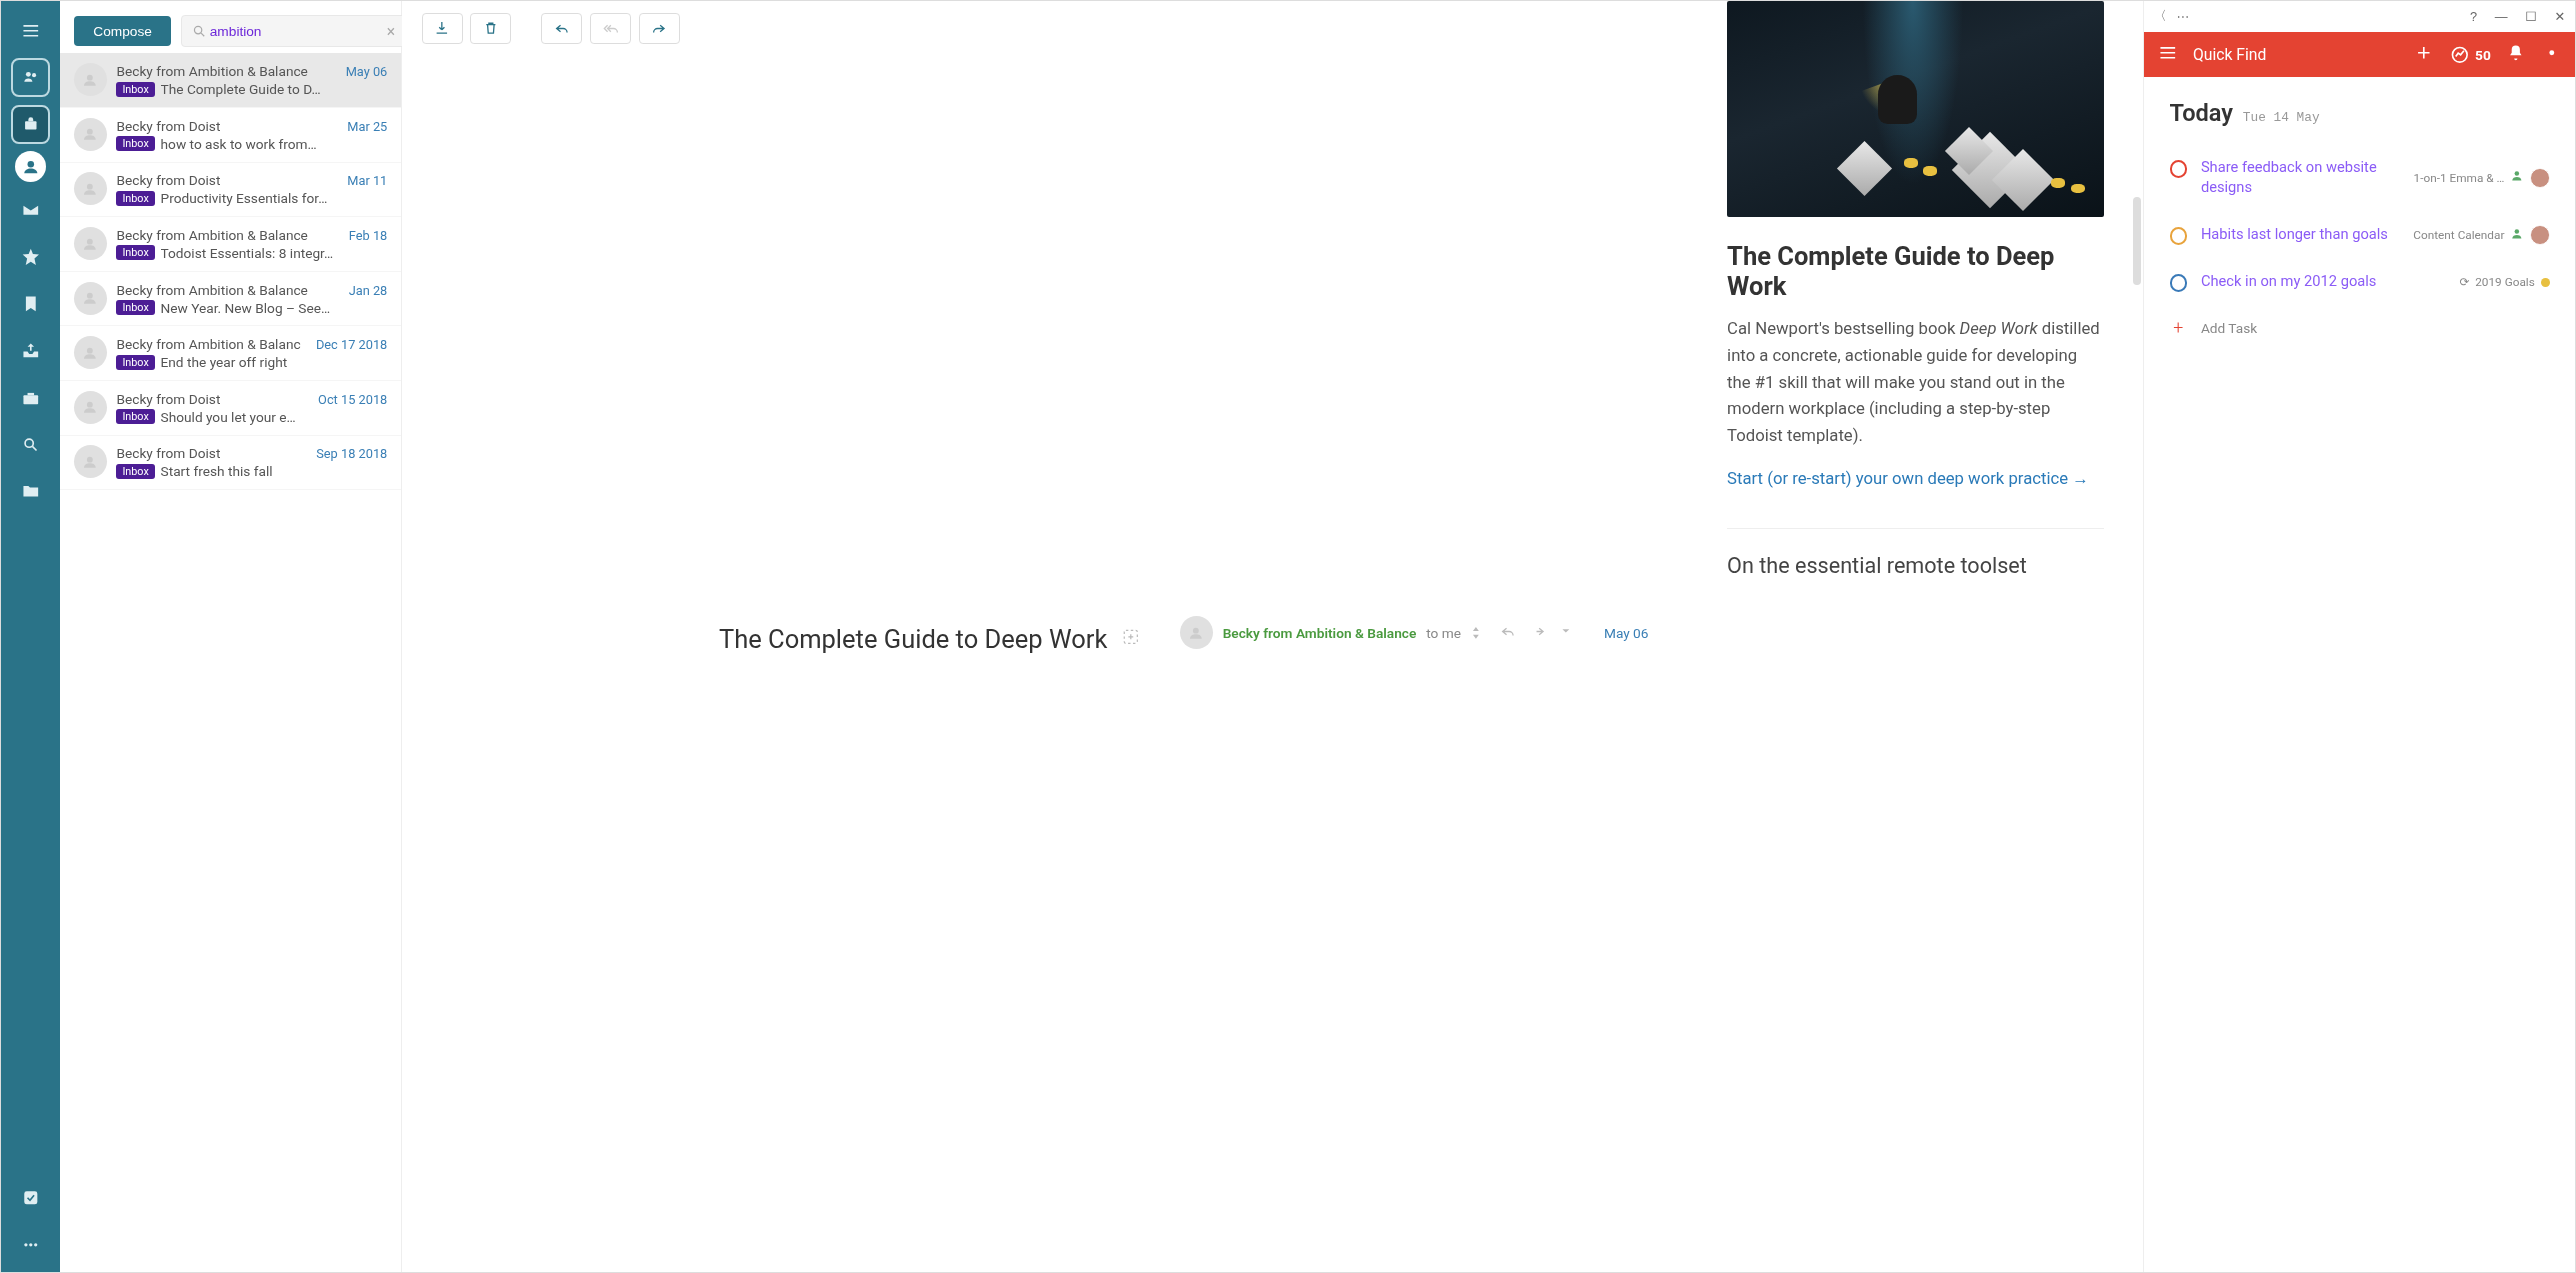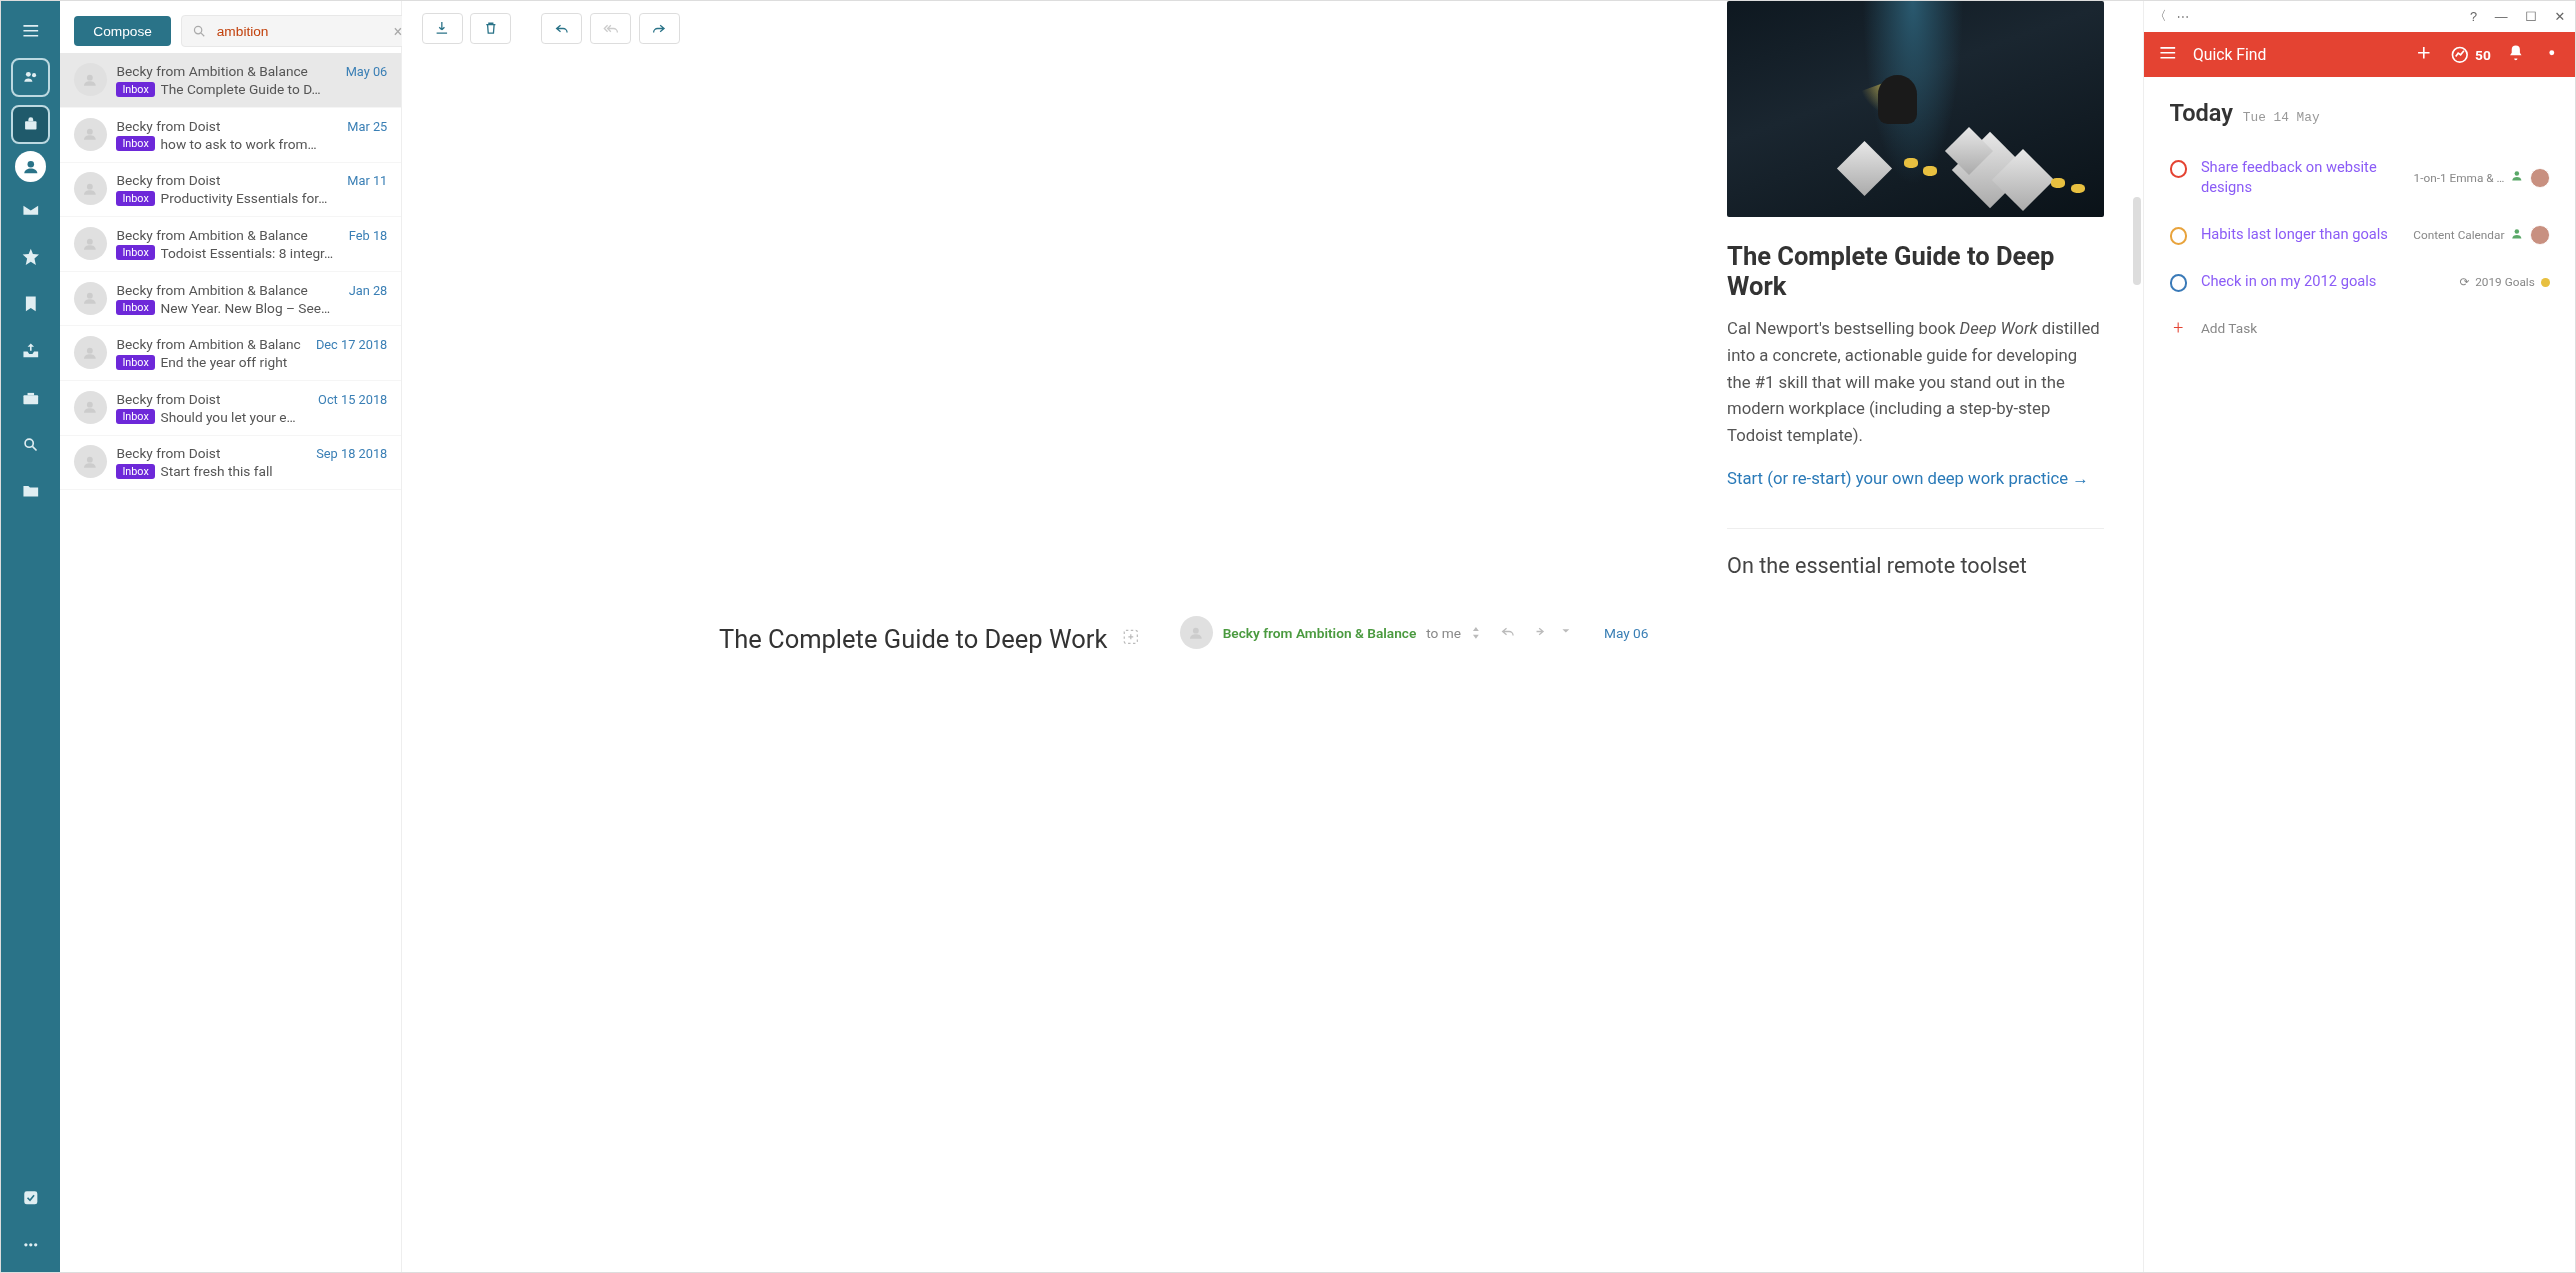--- a/index.html
+++ b/index.html
@@ -14,36 +14,36 @@
 .rail-item.circle { background: #fff; color: #2a7388; border-radius: 50%; width: 31px; height: 31px; }
 .rail-spacer { flex: 1; }
 .rail svg { width: 19.6px; height: 19.6px; fill: currentColor; }
 
 
 .list-col { width: 342px; background: #fff; border-right: 1px solid #eee; display: flex; flex-direction: column; }
 .list-head { padding: 13.7px 13.7px 5.9px; }
 .list-head-row { display: flex; align-items: center; gap: 9.8px; }
 .compose-btn { background: #2a7388; color: #fff; border: none; border-radius: 3.9px; padding: 7.9px 19.6px; font-size: 13.7px; cursor: pointer; }
 .search-box { flex: 1; display: flex; align-items: center; background: #f5f5f5; border: 1px solid #e8e8e8; border-radius: 3.9px; padding: 5.9px 9.8px; position: relative; }
-.search-box input { border: none; background: none; outline: none; flex: 1; font-size: 13.7px; color: #c2410c; margin-left: 10px; }
+.search-box input { border: none; background: none; outline: none; flex: 1; font-size: 13.7px; color: #6d28d9; margin-left: 3px; }
 .search-clear { color: #aaa; cursor: pointer; font-size: 15.7px; }
 .list-title-row { display: flex; justify-content: space-between; align-items: center; padding: 11.8px 13.7px 9.8px; }
 .list-title { color: #2a7388; font-size: 21.6px; font-weight: 400; }
 .refresh-icon { color: #2a7388; cursor: pointer; }
 
 .messages { flex: 1; overflow-y: auto; }
 .msg-row { display: flex; padding: 9.8px 13.7px; gap: 9.8px; cursor: pointer; border-bottom: 1px solid #f5f5f5; }
 .msg-row.selected { background: #e8e8e8; }
 .msg-av { width: 33px; height: 33px; border-radius: 50%; background: #e0e0e0; flex-shrink: 0; display: flex; align-items: center; justify-content: center; color: #bbb; }
 .msg-body { flex: 1; min-width: 0; }
 .msg-top { display: flex; justify-content: space-between; align-items: baseline; }
 .msg-sender { color: #555; font-size: 13.7px; white-space: nowrap; overflow: hidden; text-overflow: ellipsis; max-width: 226px; }
 .msg-date { color: #3a7fb5; font-size: 12.8px; white-space: nowrap; margin-left: 7.9px; }
 .msg-line2 { display: flex; align-items: center; gap: 5.9px; margin-top: 2px; }
-.folder-badge { background: #6d28d9; color: #fff; font-size: 10.8px; padding: 1px 5.9px; border-radius: 2.9px; }
+.folder-badge { background: #4c1d95; color: #fff; font-size: 10.8px; padding: 1px 5.9px; border-radius: 2.9px; }
 .msg-subj { color: #555; white-space: nowrap; overflow: hidden; text-overflow: ellipsis; flex: 1; }
 
 
 .read-col { flex: 1; background: #fff; display: flex; flex-direction: row; min-width: 0; }
 .read-toolbar { display: flex; gap: 7.9px; padding: 11.8px 19.6px 0; }
 .tbtn { width: 41px; height: 31px; border: 1px solid #ddd; background: #fff; border-radius: 3.9px; display: flex; align-items: center; justify-content: center; color: #2a7388; cursor: pointer; }
 .tbtn.disabled { color: #ccc; }
 .read-title-row { display: flex; align-items: center; gap: 13.7px; padding: 17.7px 19.6px 13.7px; }
 .read-title { font-size: 25.5px; font-weight: 400; color: #333; }
 .addtag { color: #bbb; cursor: pointer; }

